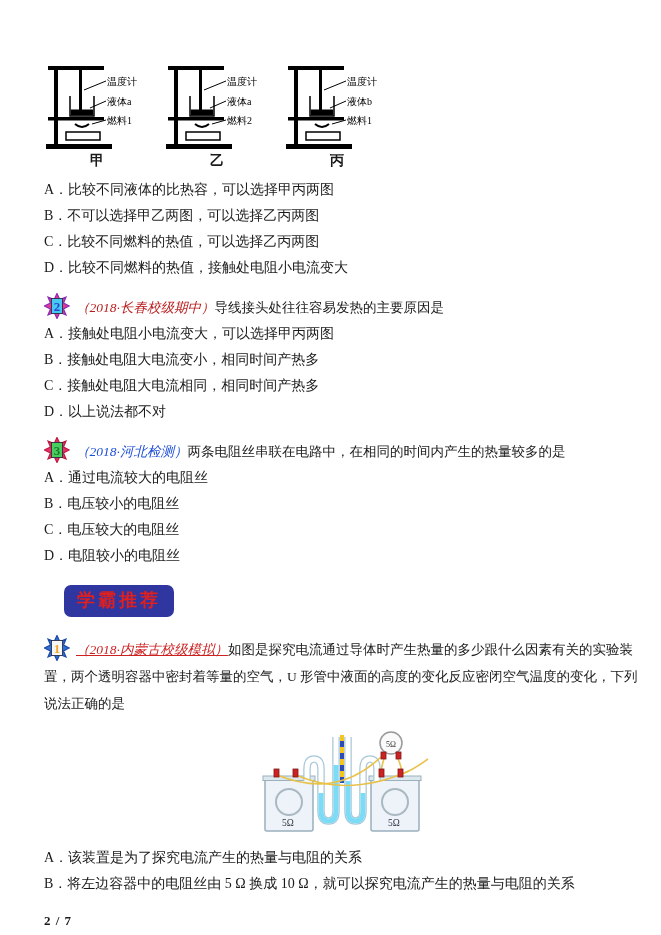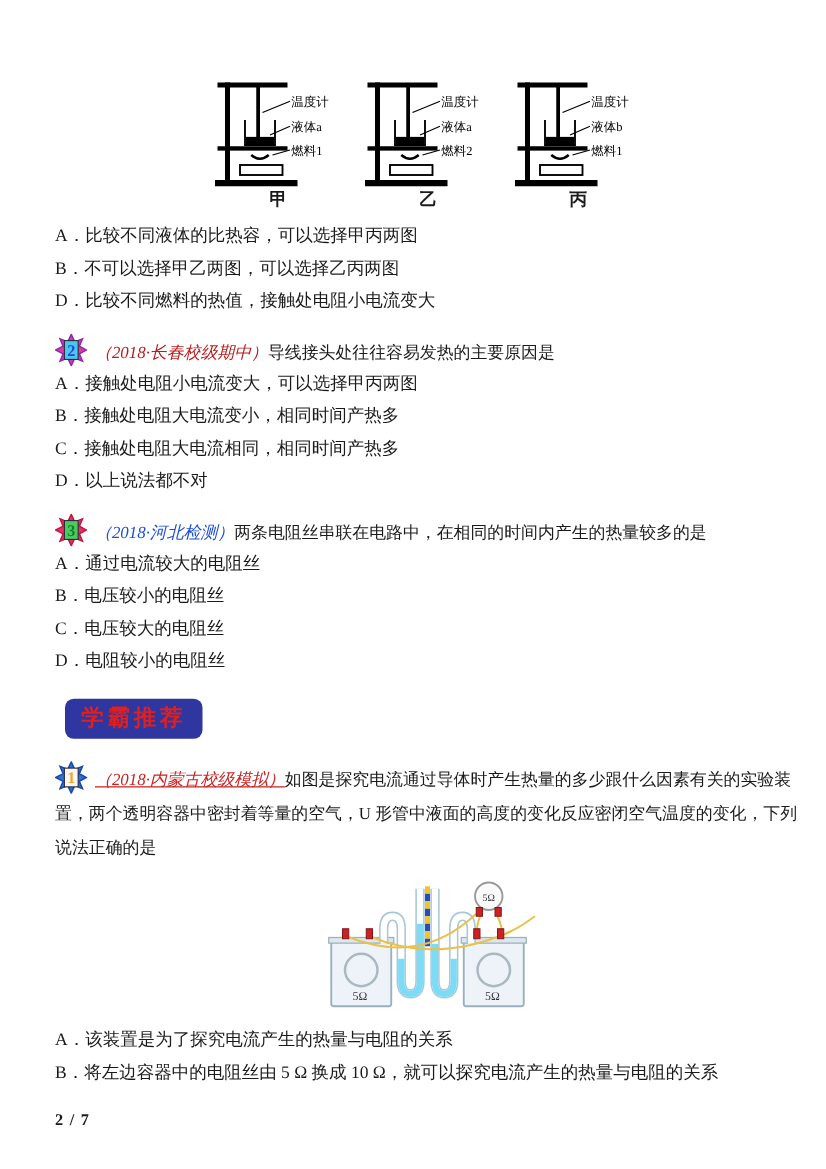--- a/index.html
+++ b/index.html
@@ -9,36 +9,36 @@
     background:#ffffff;
     font-family:"Liberation Serif","DejaVu Serif",serif;
     color:#1a1a1a;
     overflow:hidden;
     box-sizing:border-box;
     padding:0 20px 0 44px;
   }
   
   .figure-row{
     margin:60px 0 8px;
-    display:flex;justify-content:center;gap:14px;
+    display:flex;justify-content:flex-start;gap:14px;
   }
   .setup-fig{display:flex;flex-direction:column;align-items:center;}
   .setup-fig svg{display:block;}
   .fig-caption{font-size:14px;font-weight:bold;line-height:16px;margin-top:1px;}
   
   .opt{font-size:14px;line-height:26px;white-space:nowrap;}
   .q-header{margin-top:12px;line-height:26px;font-size:13.5px;}
   .q-para{margin:14px 0 0;line-height:27px;font-size:13.5px;}
   .cite{color:#cc2222;font-style:italic;}
   .stem{color:#1a1a1a;}
   .q-icon{display:inline-block;vertical-align:-7px;margin-right:6px;}
   
   .banner{
     display:inline-block;
-    margin:16px 0 4px 8px;
+    margin:16px 0 4px 20px;
     padding:3px 13px 5px;
     border-radius:7px;
     font-size:18px;font-weight:bold;letter-spacing:3px;
     font-family:"Liberation Sans","DejaVu Sans",sans-serif;
     text-align:center;
   }
   
   .apparatus-wrap{margin:6px auto 2px;text-align:center;}
   
   .pagenum{
@@ -114,20 +114,21 @@
         <text x="63" y="45" font-size="10">液体b</text>
         <text x="63" y="64" font-size="10">燃料1</text>
       </svg>
       <div class="fig-caption">丙</div>
     </div>
   </div>
 
   <div>
     <div class="opt">A．比较不同液体的比热容，可以选择甲丙两图</div>
     <div class="opt">B．不可以选择甲乙两图，可以选择乙丙两图</div>
+    <div class="opt">C．比较不同燃料的热值，可以选择乙丙两图</div>
     <div class="opt">D．比较不同燃料的热值，接触处电阻小电流变大</div>
   </div>
 
   <div class="q-header">
     <svg class="q-icon" width="26" height="26" viewBox="0 0 26 26">
       <polygon points="25,13 19.5,16 22,22 15.8,19.5 13,25.5 10.2,19.5 4,22 6.5,16 0.5,13 6.5,10 4,4 10.2,6.5 13,0.5 15.8,6.5 22,4 19.5,10" stroke-width="1.2" fill="#e23a8e" stroke="#8a2bb8"></polygon>
       <rect x="7.5" y="5.5" width="11" height="15" stroke="#223" stroke-width="0.8" fill="#45c8f2"></rect>
       <text x="13" y="17.5" text-anchor="middle" font-size="13" font-weight="bold" fill="#2b46cc">2</text>
     </svg><span class="cite" style="color: #b91c1c;">（2018·长春校级期中）</span><span class="stem">导线接头处往往容易发热的主要原因是</span>
   </div>

